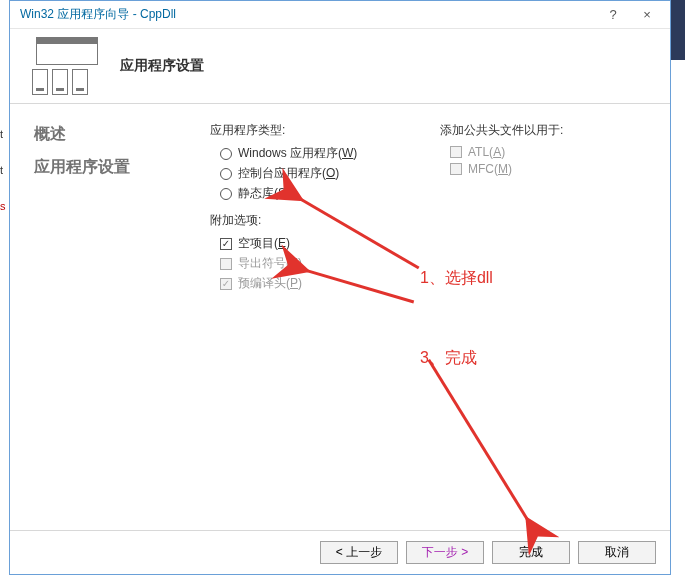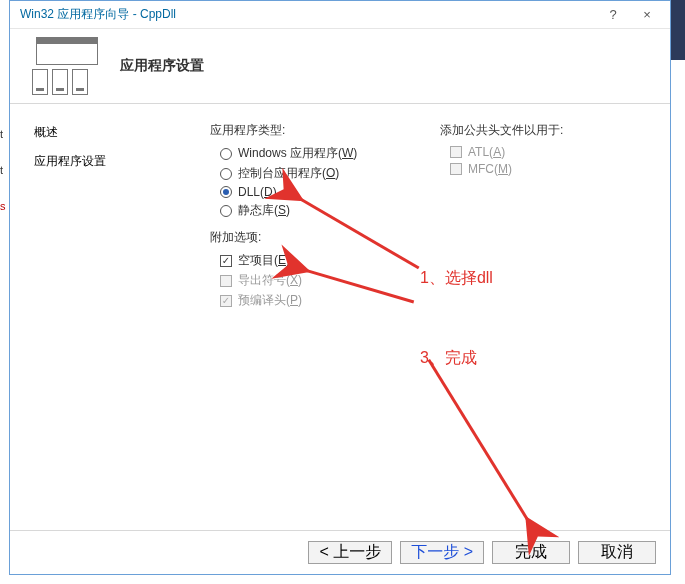--- a/index.html
+++ b/index.html
@@ -105,24 +105,25 @@
   .body {
     flex: 1;
     display: flex;
     position: relative;
   }
   .sidebar {
     width: 170px;
     padding: 20px 10px 10px 24px;
   }
   .sidebar-item {
-    font-size: 12px;
-    color: #000000;
+    font-size: 16px;
+    color: #737373;
     margin-bottom: 12px;
     cursor: pointer;
+    font-weight: bold;
   }
   .content {
     flex: 1;
     padding: 18px 10px 10px 30px;
     position: relative;
   }
   .col {
     position: absolute;
   }
   .col-left { left: 30px; top: 18px; width: 200px; }
@@ -172,27 +173,27 @@
     align-items: center;
     justify-content: flex-end;
     padding: 0 14px;
     gap: 8px;
   }
   .btn {
     min-width: 78px;
     height: 23px;
     border: 1px solid #a0a0a0;
     background: #f3f3f3;
-    font-size: 16px;
+    font-size: 12px;
     display: inline-flex;
     align-items: center; justify-content: center;
     padding: 0 10px;
     cursor: pointer;
   }
-  .btn.disabled { color: #1d4ed8; cursor: default; }
+  .btn.disabled { color: #a21caf; cursor: default; }
 
   
   .anno {
     position: absolute;
     left: 0; top: 0;
     width: 100%; height: 100%;
     pointer-events: none;
   }
   .anno-text {
     position: absolute;
@@ -241,24 +242,20 @@
         <div class="col col-left">
           <div class="group-label">应用程序类型:</div>
 
           <div class="radio-row">
             <span class="rad"></span>
             <span><span>Windows 应用程序(</span><span class="hot">W</span><span>)</span></span>
           </div>
           <div class="radio-row">
             <span class="rad"></span>
             <span><span>控制台应用程序(</span><span class="hot">O</span><span>)</span></span>
-          </div>
-          <div class="radio-row">
-            <span class="rad sel"></span>
-            <span><span>DLL(</span><span class="hot">D</span><span>)</span></span>
           </div>
           <div class="radio-row">
             <span class="rad"></span>
             <span><span>静态库(</span><span class="hot">S</span><span>)</span></span>
           </div>
 
           <div class="group-label" style="margin-top:10px;">附加选项:</div>
 
           <div class="check-row">
             <span class="chk">✓</span>

